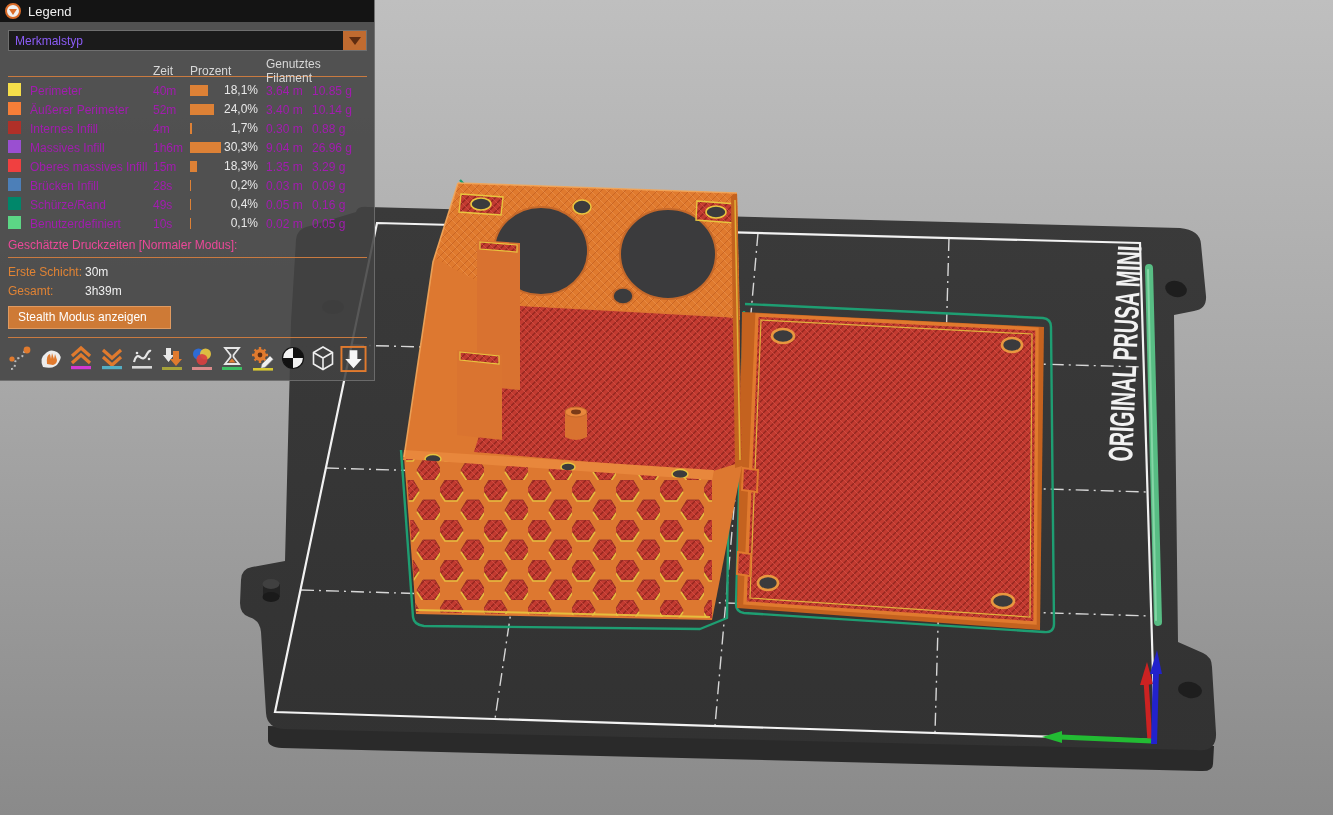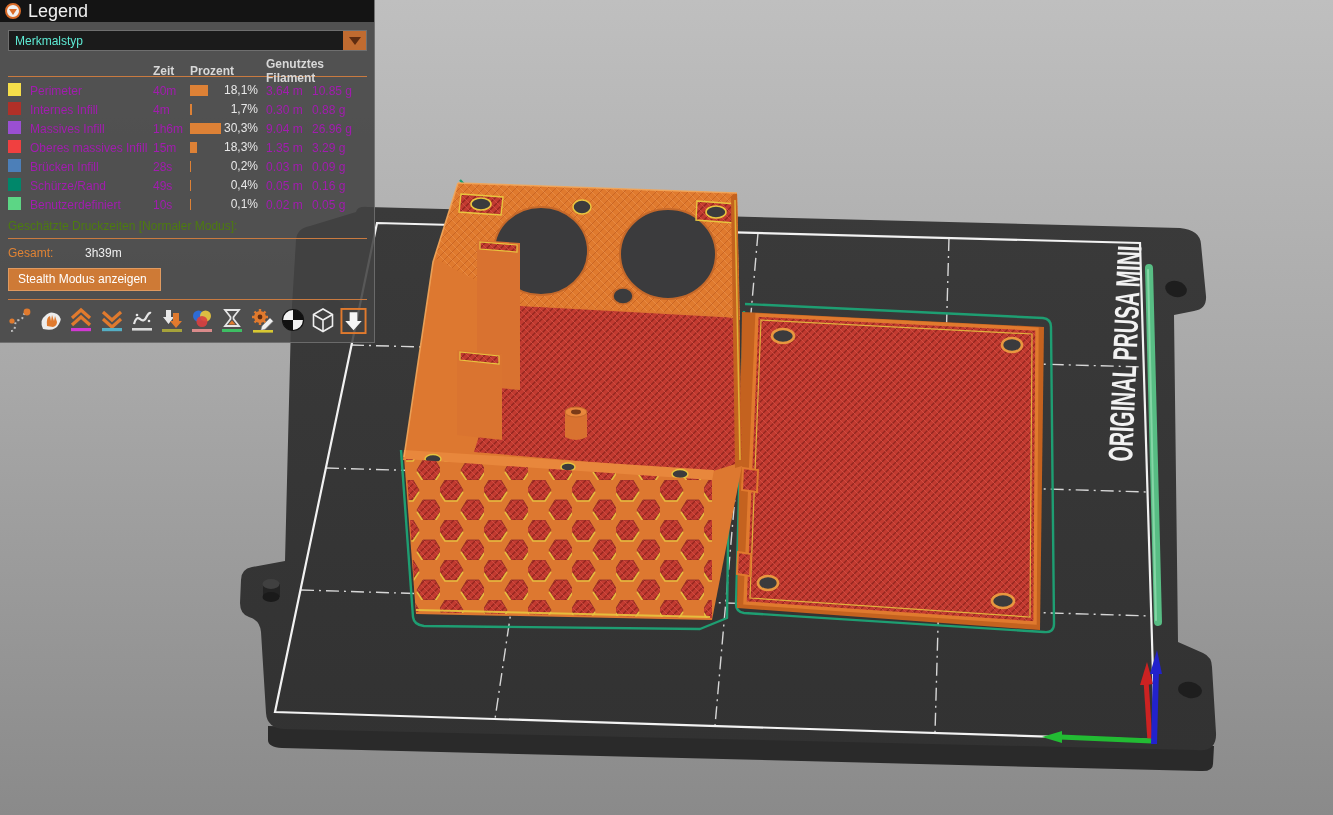--- a/index.html
+++ b/index.html
@@ -16,49 +16,49 @@
     border-right:1px solid rgba(140,140,140,.55);
     border-bottom:1px solid rgba(140,140,140,.55); }
   #legend-titlebar { height:22px; background:#141414; display:flex; align-items:center;
     gap:7px; padding-left:5px; }
   #legend-titlebar .app-icon { width:16px; height:16px; border-radius:50%;
     background:#f0f0f0; border:2px solid #d96b28; display:flex; align-items:center;
     justify-content:center; }
   #legend-titlebar .app-icon i { display:block; width:0; height:0;
     border-left:4px solid transparent; border-right:4px solid transparent;
     border-top:6px solid #d96b28; margin-top:1px; }
-  #legend-titlebar .title { font-size:18px; color:#f0f0f0; }
+  #legend-titlebar .title { font-size:13px; color:#f0f0f0; }
 
   .panel-body { padding:8px 7px 6px 8px; }
 
   #view-select { height:21px; background:#1b1b1b; border:1px solid #6f6f6f;
     display:flex; align-items:center; margin-bottom:6px; cursor:default; }
-  #view-select .sel-text { flex:1; padding-left:6px; color:#5eead4; }
+  #view-select .sel-text { flex:1; padding-left:6px; color:#8b5cf6; }
   #view-select .sel-btn { width:23px; height:100%; background:#c06b30;
     display:flex; align-items:center; justify-content:center; }
   #view-select .sel-btn i { width:0; height:0; border-left:6px solid transparent;
     border-right:6px solid transparent; border-top:8px solid #5e2c10; display:block; }
 
   .lgrid { display:grid; grid-template-columns:22px 123px 37px 76px 46px auto;
     align-items:center; height:19px; }
-  .lhead { color:#d8d8d8; height:17px;font-weight:bold; }
+  .lhead { color:#d8d8d8; height:17px; }
   .sep { height:0; border-top:1px solid #c97a40; margin:2px 0 4px 0; }
   .sw { width:13px; height:13px; display:inline-block; }
   .cell-pct { position:relative; height:19px; }
   .cell-pct .bar { position:absolute; left:0; top:4px; height:11px; background:#dd8136; }
   .cell-pct .pv { position:absolute; right:8px; top:2px; }
   .muted { color:#a21caf; }
 
-  #estimates-title { margin-top:5px; color:#4d7c0f; }
+  #estimates-title { margin-top:5px; color:#ec4899; }
   .est-row { display:flex; height:19px; align-items:center; }
   .est-label { width:77px; color:#e08334; }
   .est-value { color:#f0f0f0; }
 
   #stealth-btn { margin-top:6px; display:inline-block; background:#ce7a36;
-    border:1px solid #e09a60; color:#fff; font-size:12px; padding:3px 13px 4px 9px;
+    border:1px solid #e09a60; color:#fff; font-size:12px; padding:3px 23px 4px 9px;
     cursor:pointer; }
 
   #legend-toolbar { display:flex; gap:4px; align-items:center; padding-top:2px; }
   #legend-toolbar .ticon { width:27px; height:30px; display:flex; align-items:center;
     justify-content:center; cursor:pointer; }
 </style>
 </head>
 <body>
 
 <svg id="scene" viewBox="0 0 1333 815" xmlns="http://www.w3.org/2000/svg">
@@ -240,20 +240,31 @@
           <span class="muted">Perimeter</span>
           <span class="muted">40m</span>
           <span class="cell-pct">
             <span class="bar" style="width: 18.462px;"></span>
             <span class="pv">18,1%</span>
           </span>
           <span class="muted">3.64 m</span>
           <span class="muted">10.85 g</span>
         </div>
         <div class="lgrid">
+          <span><span class="sw" style="background: rgb(246, 126, 56);"></span></span>
+          <span class="muted">Äußerer Perimeter</span>
+          <span class="muted">52m</span>
+          <span class="cell-pct">
+            <span class="bar" style="width: 24.48px;"></span>
+            <span class="pv">24,0%</span>
+          </span>
+          <span class="muted">3.40 m</span>
+          <span class="muted">10.14 g</span>
+        </div>
+        <div class="lgrid">
           <span><span class="sw" style="background: rgb(176, 48, 40);"></span></span>
           <span class="muted">Internes Infill</span>
           <span class="muted">4m</span>
           <span class="cell-pct">
             <span class="bar" style="width: 1.734px;"></span>
             <span class="pv">1,7%</span>
           </span>
           <span class="muted">0.30 m</span>
           <span class="muted">0.88 g</span>
         </div>
@@ -310,20 +321,24 @@
             <span class="pv">0,1%</span>
           </span>
           <span class="muted">0.02 m</span>
           <span class="muted">0.05 g</span>
         </div>
       </div>
 
     <div id="estimates-title">Geschätzte Druckzeiten [Normaler Modus]:</div>
     <div class="sep" style="margin-top:5px"></div>
 
+    <div class="est-row">
+      <span class="est-label">Erste Schicht:</span>
+      <span class="est-value">30m</span>
+    </div>
     <div class="est-row">
       <span class="est-label">Gesamt:</span>
       <span class="est-value">3h39m</span>
     </div>
 
     <div>
       <span id="stealth-btn">Stealth Modus anzeigen</span>
     </div>
 
     <div class="sep" style="margin-top:8px"></div>

